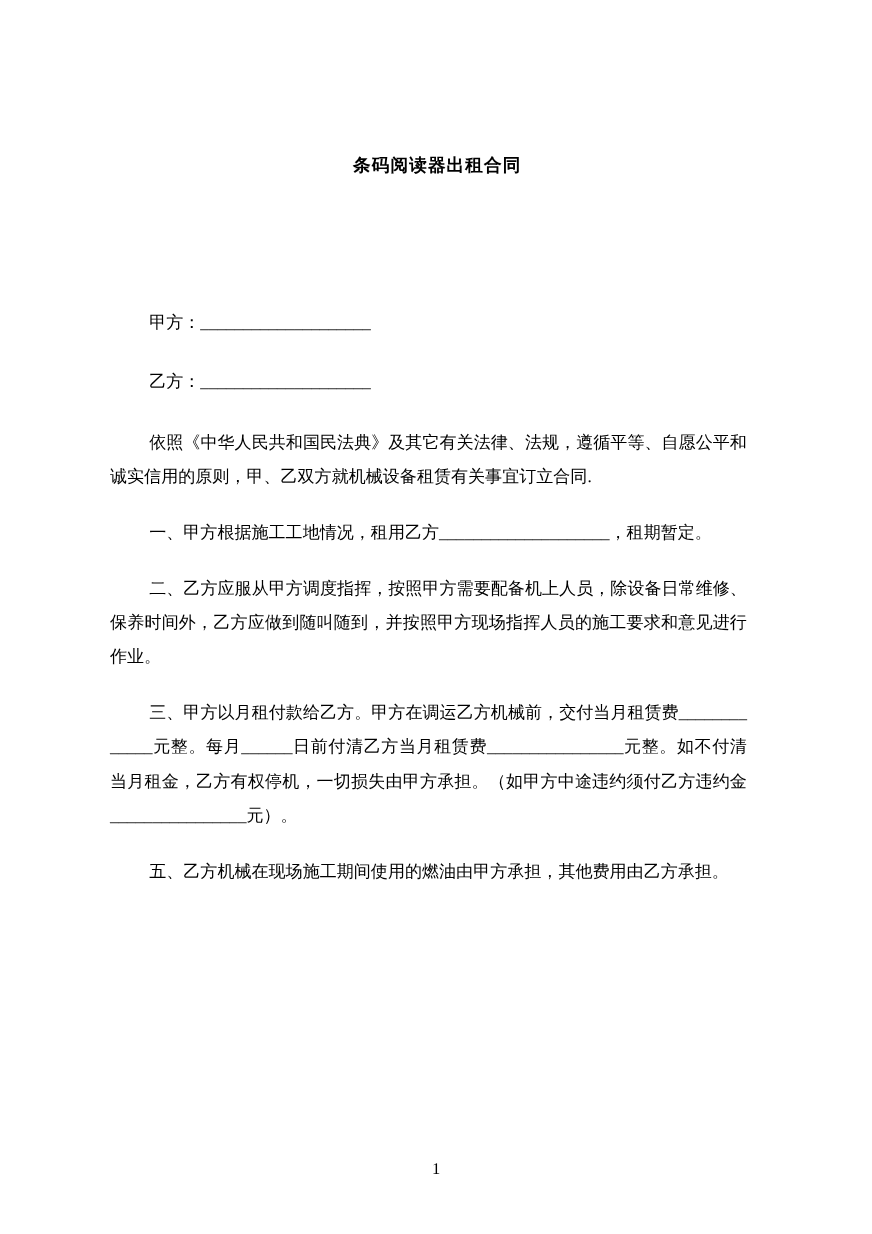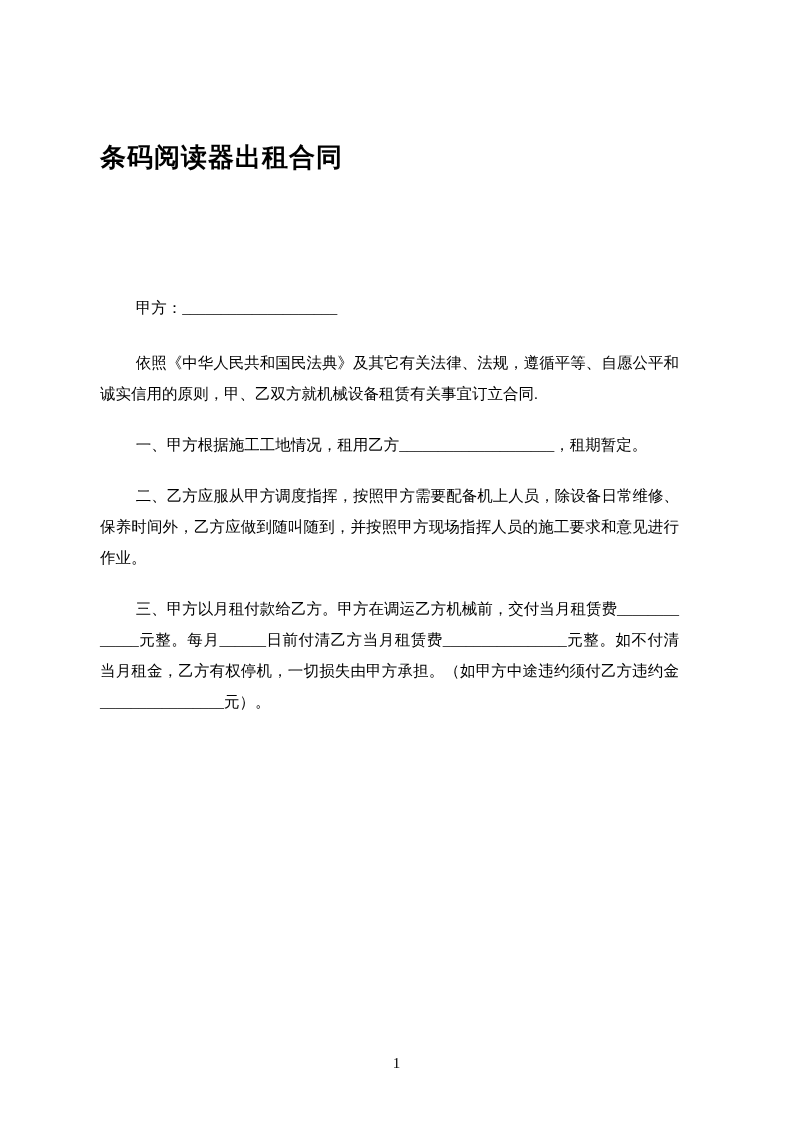--- a/index.html
+++ b/index.html
@@ -18,23 +18,23 @@
     width: 793px;
     height: 1122px;
     box-sizing: border-box;
     padding: 140px 98px 0 100px;
     background: #ffffff;
     overflow: hidden;
   }
   .doc-title {
     font-family: "Liberation Sans", "DejaVu Sans", sans-serif;
     font-weight: bold;
-    font-size: 26px;
+    font-size: 16px;
     letter-spacing: 1px;
-    text-align: left;
+    text-align: center;
     margin: 0 0 118px 0;
   }
   .party-line {
     font-size: 15.5px;
     line-height: 30px;
     text-indent: 2.3em;
     margin: 12px 0 24px 0;
     white-space: nowrap;
   }
   .para {
@@ -56,27 +56,29 @@
 </style>
 </head>
 <body>
 
 <div class="page">
 
   <h1 class="doc-title">条码阅读器出租合同</h1>
 
   <div class="party-line">甲方：____________________</div>
 
+  <div class="party-line">乙方：____________________</div>
 
   <p class="para">依照《中华人民共和国民法典》及其它有关法律、法规，遵循平等、自愿公平和诚实信用的原则，甲、乙双方就机械设备租赁有关事宜订立合同.</p>
 
   <p class="para">一、甲方根据施工工地情况，租用乙方____________________，租期暂定。</p>
 
   <p class="para">二、乙方应服从甲方调度指挥，按照甲方需要配备机上人员，除设备日常维修、保养时间外，乙方应做到随叫随到，并按照甲方现场指挥人员的施工要求和意见进行作业。</p>
 
   <p class="para">三、甲方以月租付款给乙方。甲方在调运乙方机械前，交付当月租赁费_____________元整。每月______日前付清乙方当月租赁费________________元整。如不付清当月租金，乙方有权停机，一切损失由甲方承担。（如甲方中途违约须付乙方违约金________________元）。</p>
 
 
+  <p class="para">五、乙方机械在现场施工期间使用的燃油由甲方承担，其他费用由乙方承担。</p>
 
 
   <div class="page-number">1</div>
 
 </div>
 
 </body></html>

